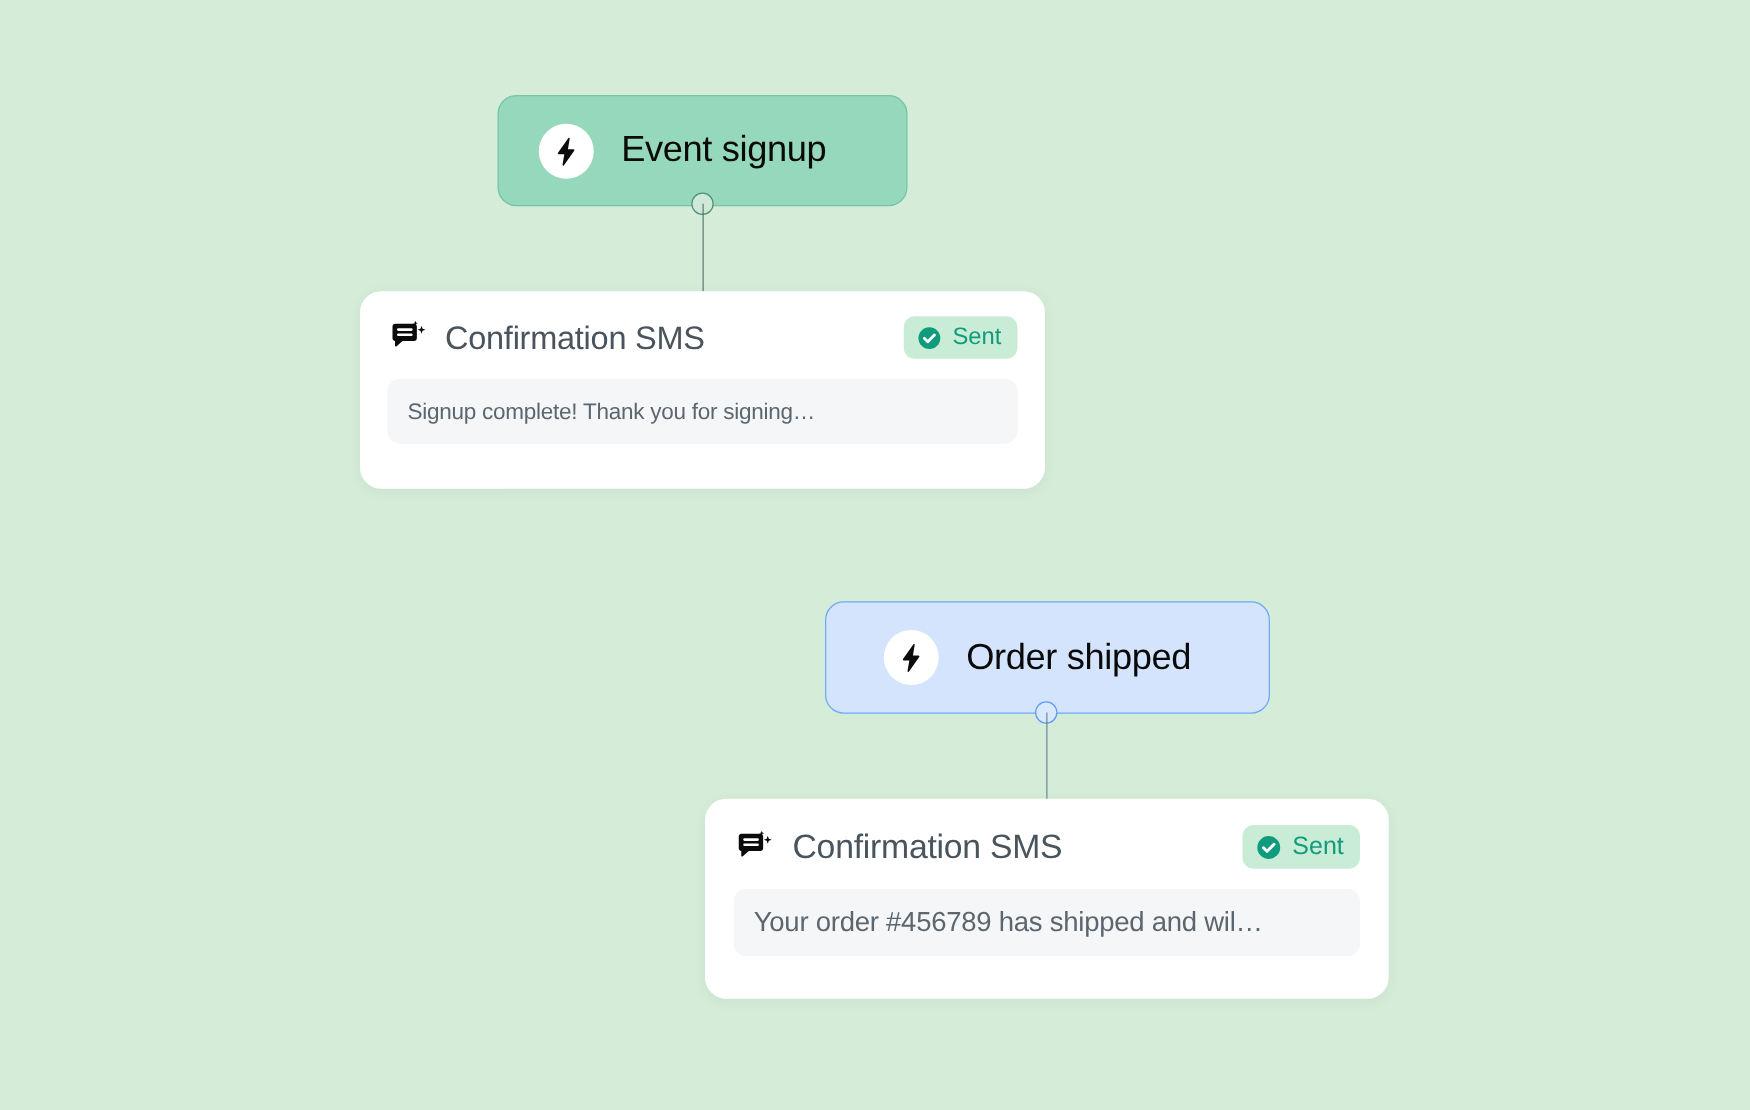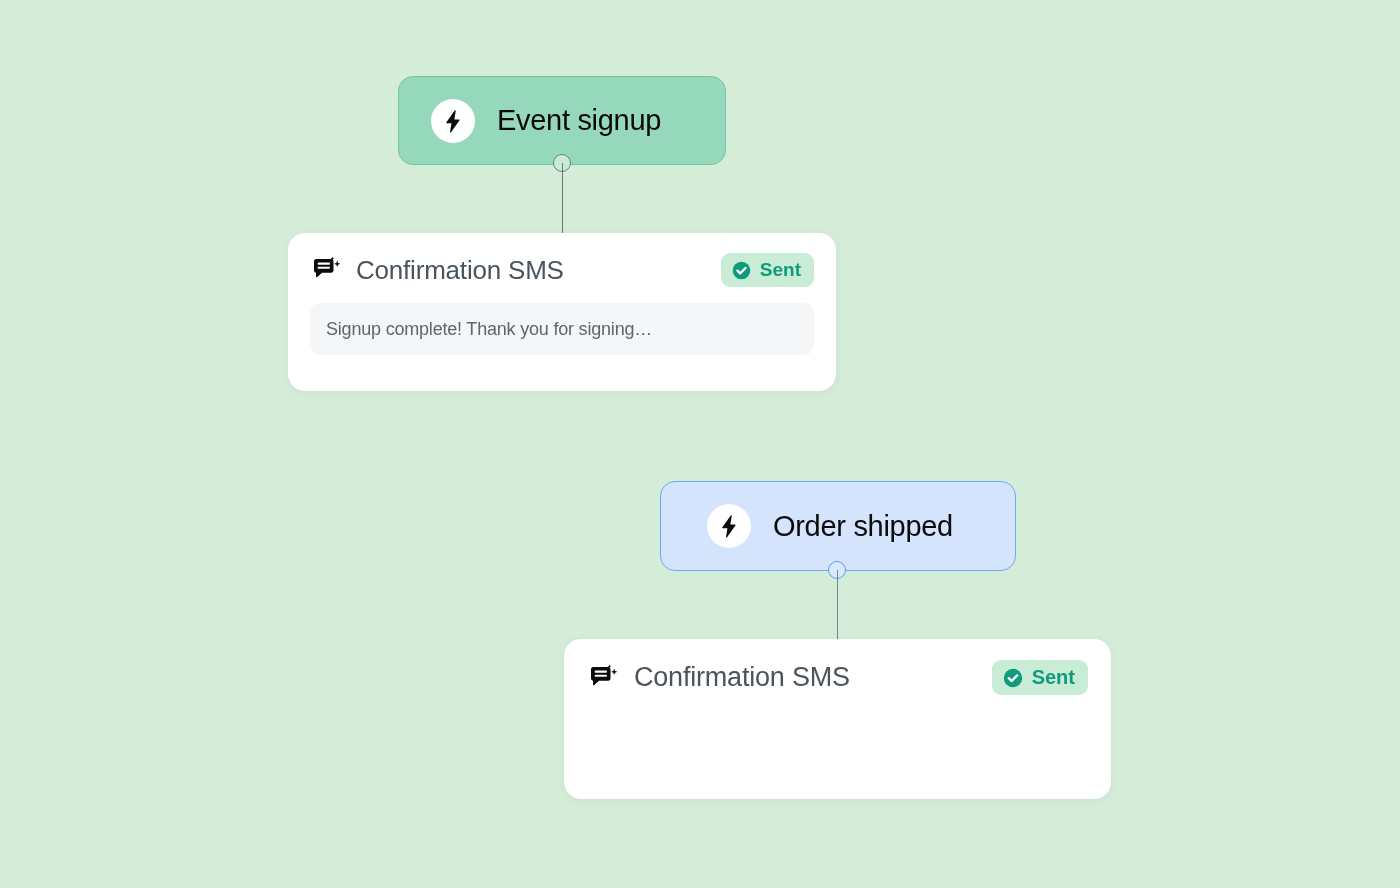--- a/index.html
+++ b/index.html
@@ -114,21 +114,21 @@
     display: flex;
     align-items: center;
     background: #c8ecd5;
     border-radius: 9px;
     flex: 0 0 auto;
   }
   .status-check { flex: 0 0 auto; display: flex; }
   .status-check svg { display: block; }
   .status-text {
     color: #0f9b7c;
-    font-weight: 700;
+    font-weight: 400;
     white-space: nowrap;
   }
   .sms-preview {
     background: #f5f6f8;
     border-radius: 10px;
     color: #5c666f;
     display: flex;
     align-items: center;
     white-space: nowrap;
     overflow: hidden;
@@ -232,15 +232,16 @@
       <span class="status-badge">
         <span class="status-check">
           <svg width="22" height="22" viewBox="0 0 24 24" aria-hidden="true">
             <circle cx="12" cy="12" r="10" fill="#0f9b7c"></circle>
             <path d="M7.4 12.2l3.1 3.1 6.1-6.1" fill="none" stroke="#ffffff" stroke-width="2.6" stroke-linecap="round" stroke-linejoin="round"></path>
           </svg>
         </span>
         <span class="status-text">Sent</span>
       </span>
     </div>
+    <div class="sms-preview">Your order #456789 has shipped and wil…</div>
   </div>
 
 </div>
 
 </body></html>

